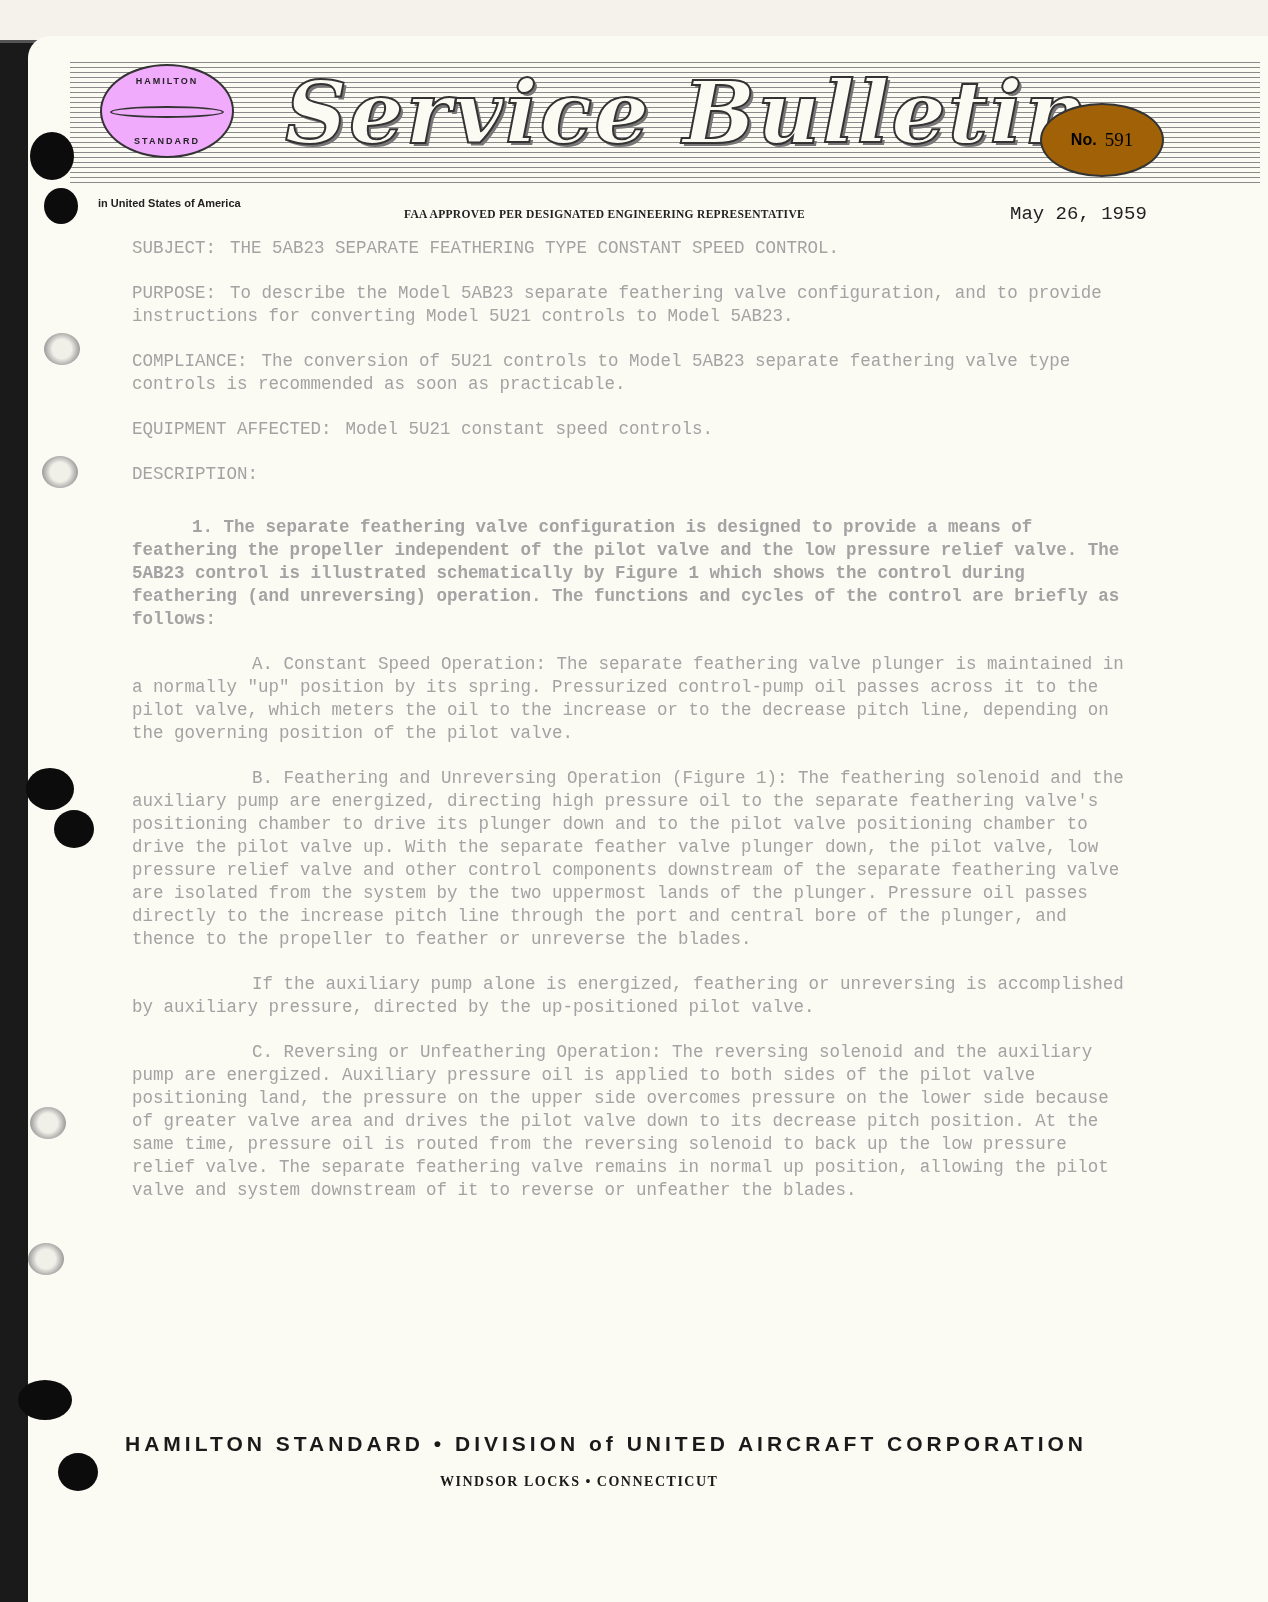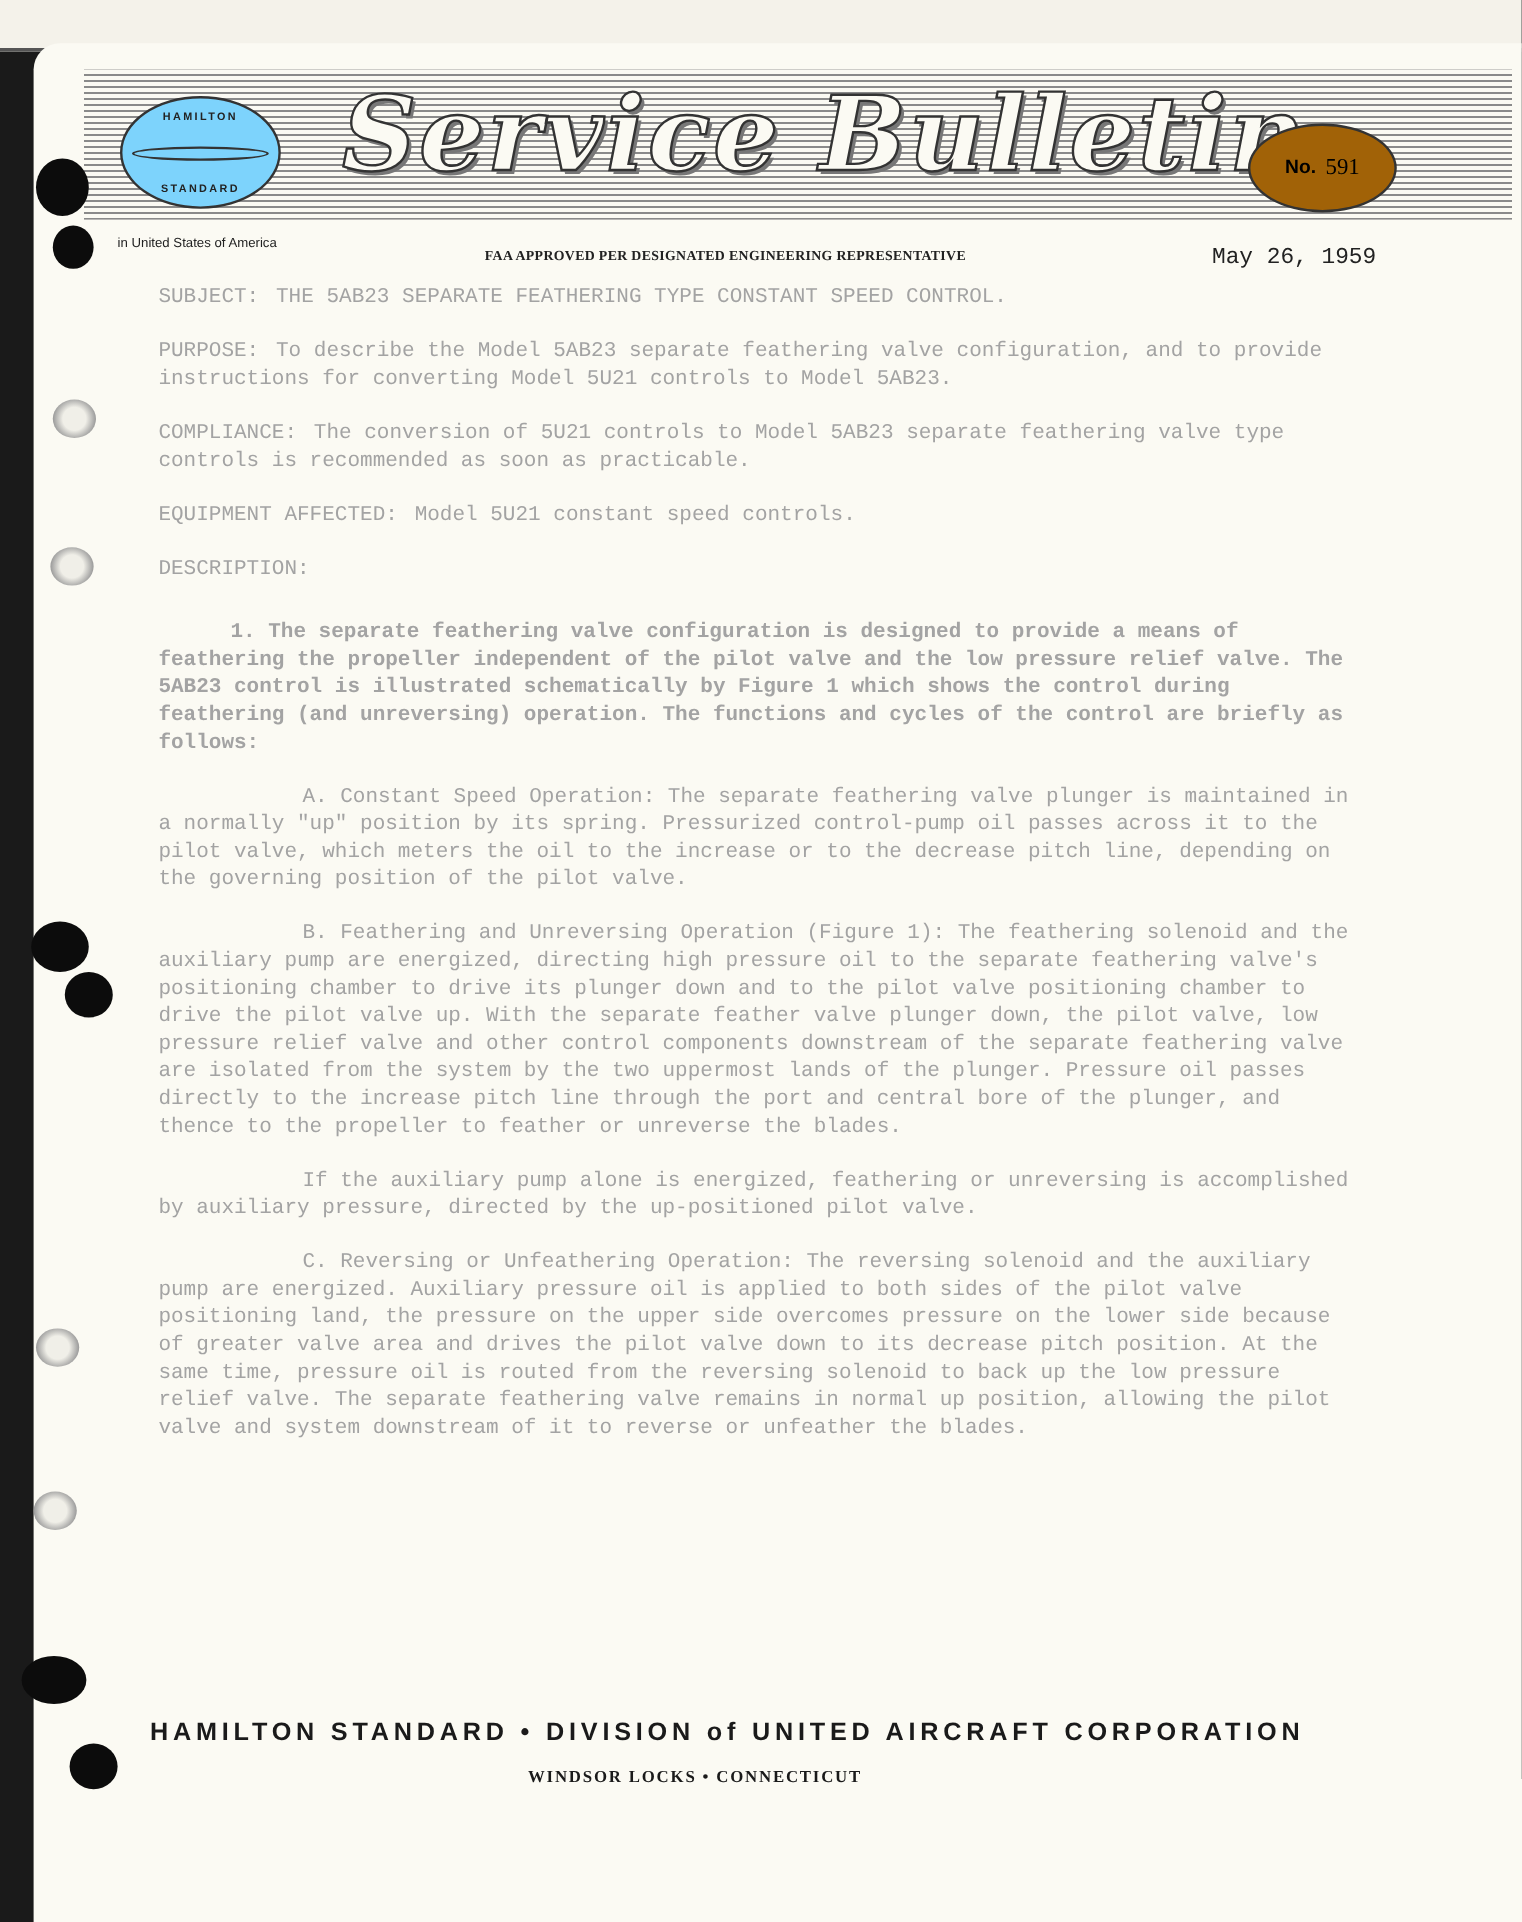--- a/index.html
+++ b/index.html
@@ -16,22 +16,22 @@
   .topband {
     position: absolute; left: 0; top: 0; width: 1268px; height: 40px;
     background: #f4f2ea;
     border-bottom: 3px solid #555;
   }
   .header-band {
     position: absolute; left: 70px; top: 58px; width: 1190px; height: 125px;
     background: repeating-linear-gradient(180deg, #fbfaf3 0px, #fbfaf3 4px, #8a8a8a 4px, #8a8a8a 5px);
   }
   .logo {
-    position: absolute; left: 100px; top: 80px; width: 130px; height: 90px;
-    border: 2px solid #333; border-radius: 50%; background: #7dd3fc;
+    position: absolute; left: 100px; top: 64px; width: 130px; height: 90px;
+    border: 2px solid #333; border-radius: 50%; background: #f0abfc;
     font-family: "Liberation Sans", sans-serif; font-size: 9px; font-weight: bold;
     letter-spacing: 2px; color: #222; text-align: center;
   }
   .logo .top { position: absolute; top: 10px; width: 100%; }
   .logo .bot { position: absolute; bottom: 10px; width: 100%; }
   .logo .prop {
     position: absolute; left: 8px; right: 8px; top: 40px; height: 8px;
     border: 2px solid #333; border-radius: 50%;
   }
   .title-script {
@@ -45,21 +45,21 @@
   }
   .number-oval {
     position: absolute; left: 1040px; top: 103px; width: 120px; height: 70px;
     border: 2px solid #333; border-radius: 50%; background: #a16207;
     display: flex; align-items: center; justify-content: center; gap: 8px;
   }
   .number-oval .no { font-family: "Liberation Sans", sans-serif; font-weight: bold; font-size: 16px; }
   .number-oval .val { font-family: "Liberation Serif", serif; font-size: 19px; }
   .printed {
     position: absolute; left: 98px; top: 197px;
-    font-family: "Liberation Sans", sans-serif; font-weight: normal; font-size: 11px; color: #222;
+    font-family: "Liberation Sans", sans-serif; font-weight: bold; font-size: 11px; color: #222;
   }
   .faa {
     position: absolute; left: 404px; top: 208px;
     font-family: Liberation Serif, serif; font-weight: bold; font-size: 11.5px; color: #222;
     letter-spacing: 0.3px;
   }
   .date {
     position: absolute; left: 1010px; top: 203px;
     font-family: "Liberation Mono", monospace; font-size: 19px; color: #222;
   }

